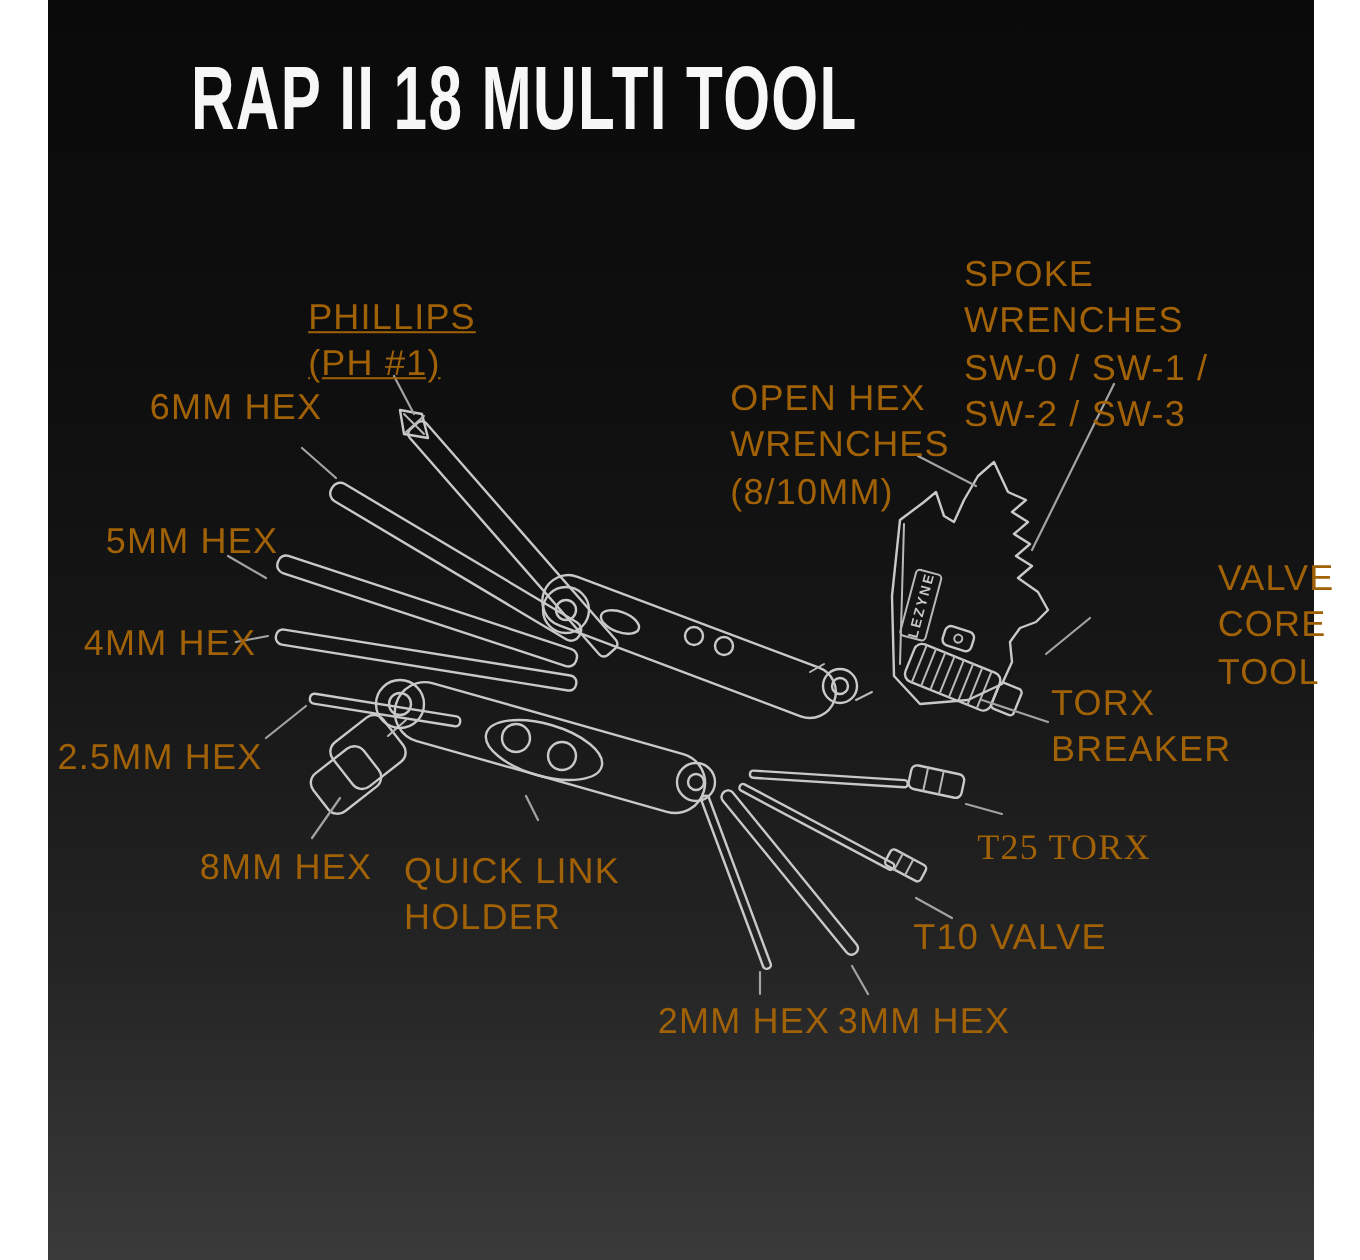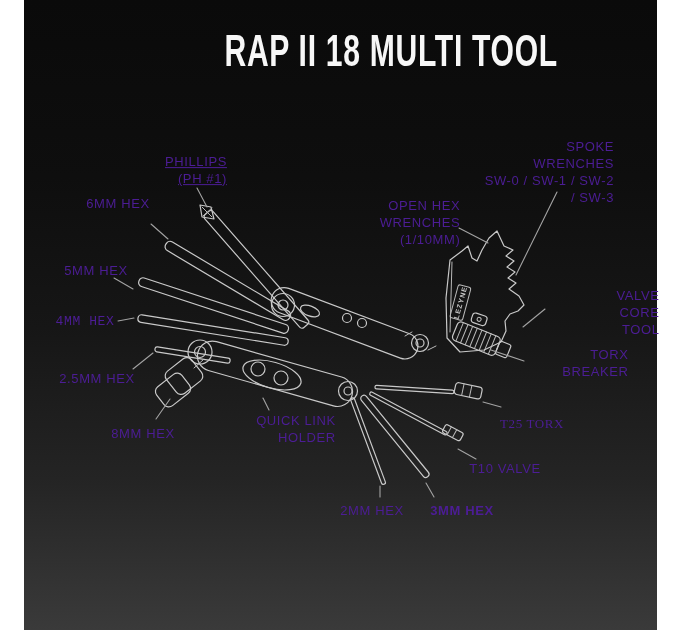--- a/index.html
+++ b/index.html
@@ -6,38 +6,38 @@
   body{
     width:680px;height:630px;position:relative;overflow:hidden;
     background:#ffffff;
     font-family:"Liberation Sans", sans-serif;
   }
   .stage{
     position:absolute;left:24px;top:0;width:633px;height:630px;
     background:linear-gradient(180deg,#0a0a0a 0%,#0e0e0e 28%,#161616 52%,#242424 76%,#3a3a3a 100%);
   }
   .title-wrap{
-    position:absolute;left:24px;top:26px;width:605px;text-align:right;
+    position:absolute;left:24px;top:26px;width:605px;text-align:left;
   }
   .title{
     display:inline-block;
     color:#f7f7f7;font-size:43px;font-weight:bold;letter-spacing:1px;
     transform:scaleX(0.70) scaleY(1.05);transform-origin:center;
     white-space:nowrap;
   }
   svg.overlay{position:absolute;left:0;top:0;width:680px;height:630px;}
   .art{stroke:#c9c9c9;fill:none;stroke-width:1.2;stroke-linejoin:round;stroke-linecap:round;}
   .art-thin{stroke:#b9b9b9;fill:none;stroke-width:1;stroke-linejoin:round;stroke-linecap:round;}
   .leader{stroke:#a3a3a3;stroke-width:1.1;fill:none;stroke-linecap:round;}
   .brand-text{fill:#c9c9c9;stroke:none;font-family:"Liberation Sans",sans-serif;
     font-size:7px;font-weight:bold;letter-spacing:1px;}
   .label{
     position:absolute;transform:translate(-50%,-50%);
-    color:#4c1d95;font-size:13px;line-height:1.3;letter-spacing:0.6px;
-    text-align:right;white-space:pre-line;
+    color:#a16207;font-size:18px;line-height:1.3;letter-spacing:0.6px;
+    text-align:left;white-space:pre-line;
   }
 </style>
 </head>
 <body>
 
 <div class="stage"></div>
 
 <div class="title-wrap">
   <span class="title">RAP II 18 MULTI TOOL</span>
 </div>
@@ -176,29 +176,29 @@
     <line class="leader" x1="524" y1="361" x2="491" y2="350"></line>
     <line class="leader" x1="501" y1="407" x2="483" y2="402"></line>
     <line class="leader" x1="476" y1="459" x2="458" y2="449"></line>
   </g>
 </svg>
 
 <div class="label" style="left:196px;top:171px;text-decoration:underline;">PHILLIPS
 (PH #1)</div>
 <div class="label" style="left:118px;top:204px;">6MM HEX</div>
 <div class="label" style="left:96px;top:271px;">5MM HEX</div>
-<div class="label" style="left:85px;top:322px;font-family:Liberation Mono, monospace;">4MM HEX</div>
-<div class="label" style="left:97px;top:379px;">2.5MM HEX</div>
+<div class="label" style="left:85px;top:322px;">4MM HEX</div>
+<div class="label" style="left:80px;top:379px;">2.5MM HEX</div>
 <div class="label" style="left:143px;top:434px;">8MM HEX</div>
-<div class="label" style="left:256px;top:430px;margin-left:40px;">QUICK LINK
+<div class="label" style="left:256px;top:448px;">QUICK LINK
 HOLDER</div>
 <div class="label" style="left:372px;top:511px;">2MM HEX</div>
-<div class="label" style="left:462px;top:511px;font-weight:bold;">3MM HEX</div>
+<div class="label" style="left:462px;top:511px;">3MM HEX</div>
 <div class="label" style="left:548px;top:173px;">SPOKE WRENCHES
 SW-0 / SW-1 / SW-2 / SW-3</div>
 <div class="label" style="left:420px;top:223px;">OPEN HEX
 WRENCHES
-(1/10MM)</div>
+(8/10MM)</div>
 <div class="label" style="left:590px;top:313px;margin-left:48px;">VALVE CORE
 TOOL</div>
 <div class="label" style="left:577px;top:364px;">TORX BREAKER</div>
 <div class="label" style="left:532px;top:424px;font-family:Liberation Serif, serif;">T25 TORX</div>
 <div class="label" style="left:505px;top:469px;">T10 VALVE</div>
 
 </body></html>

